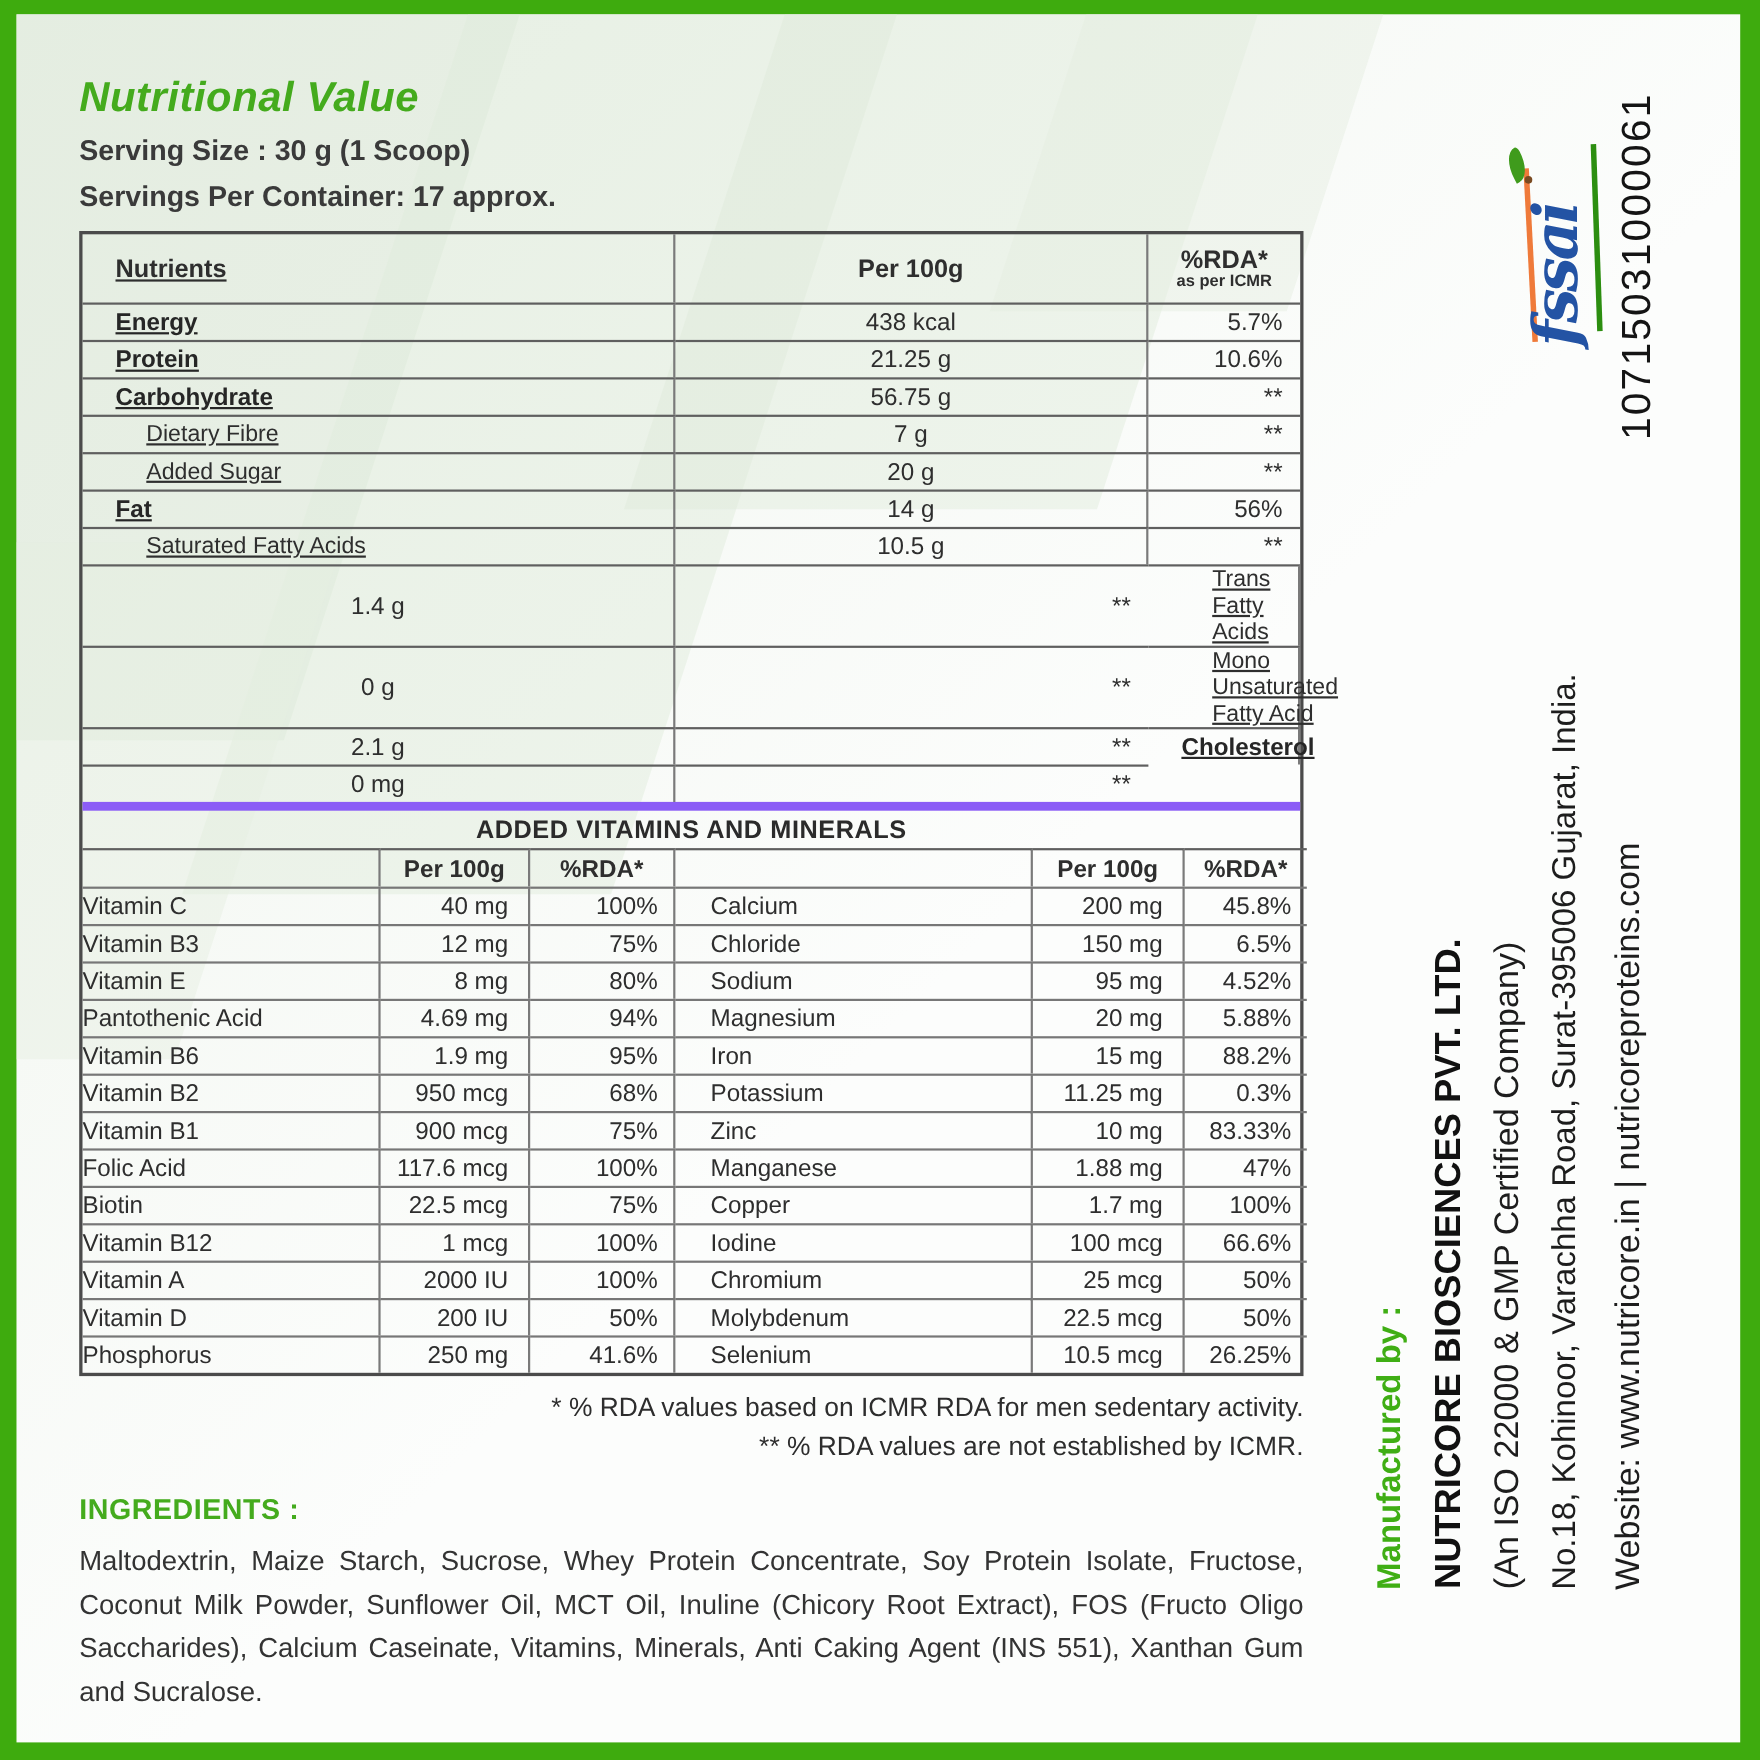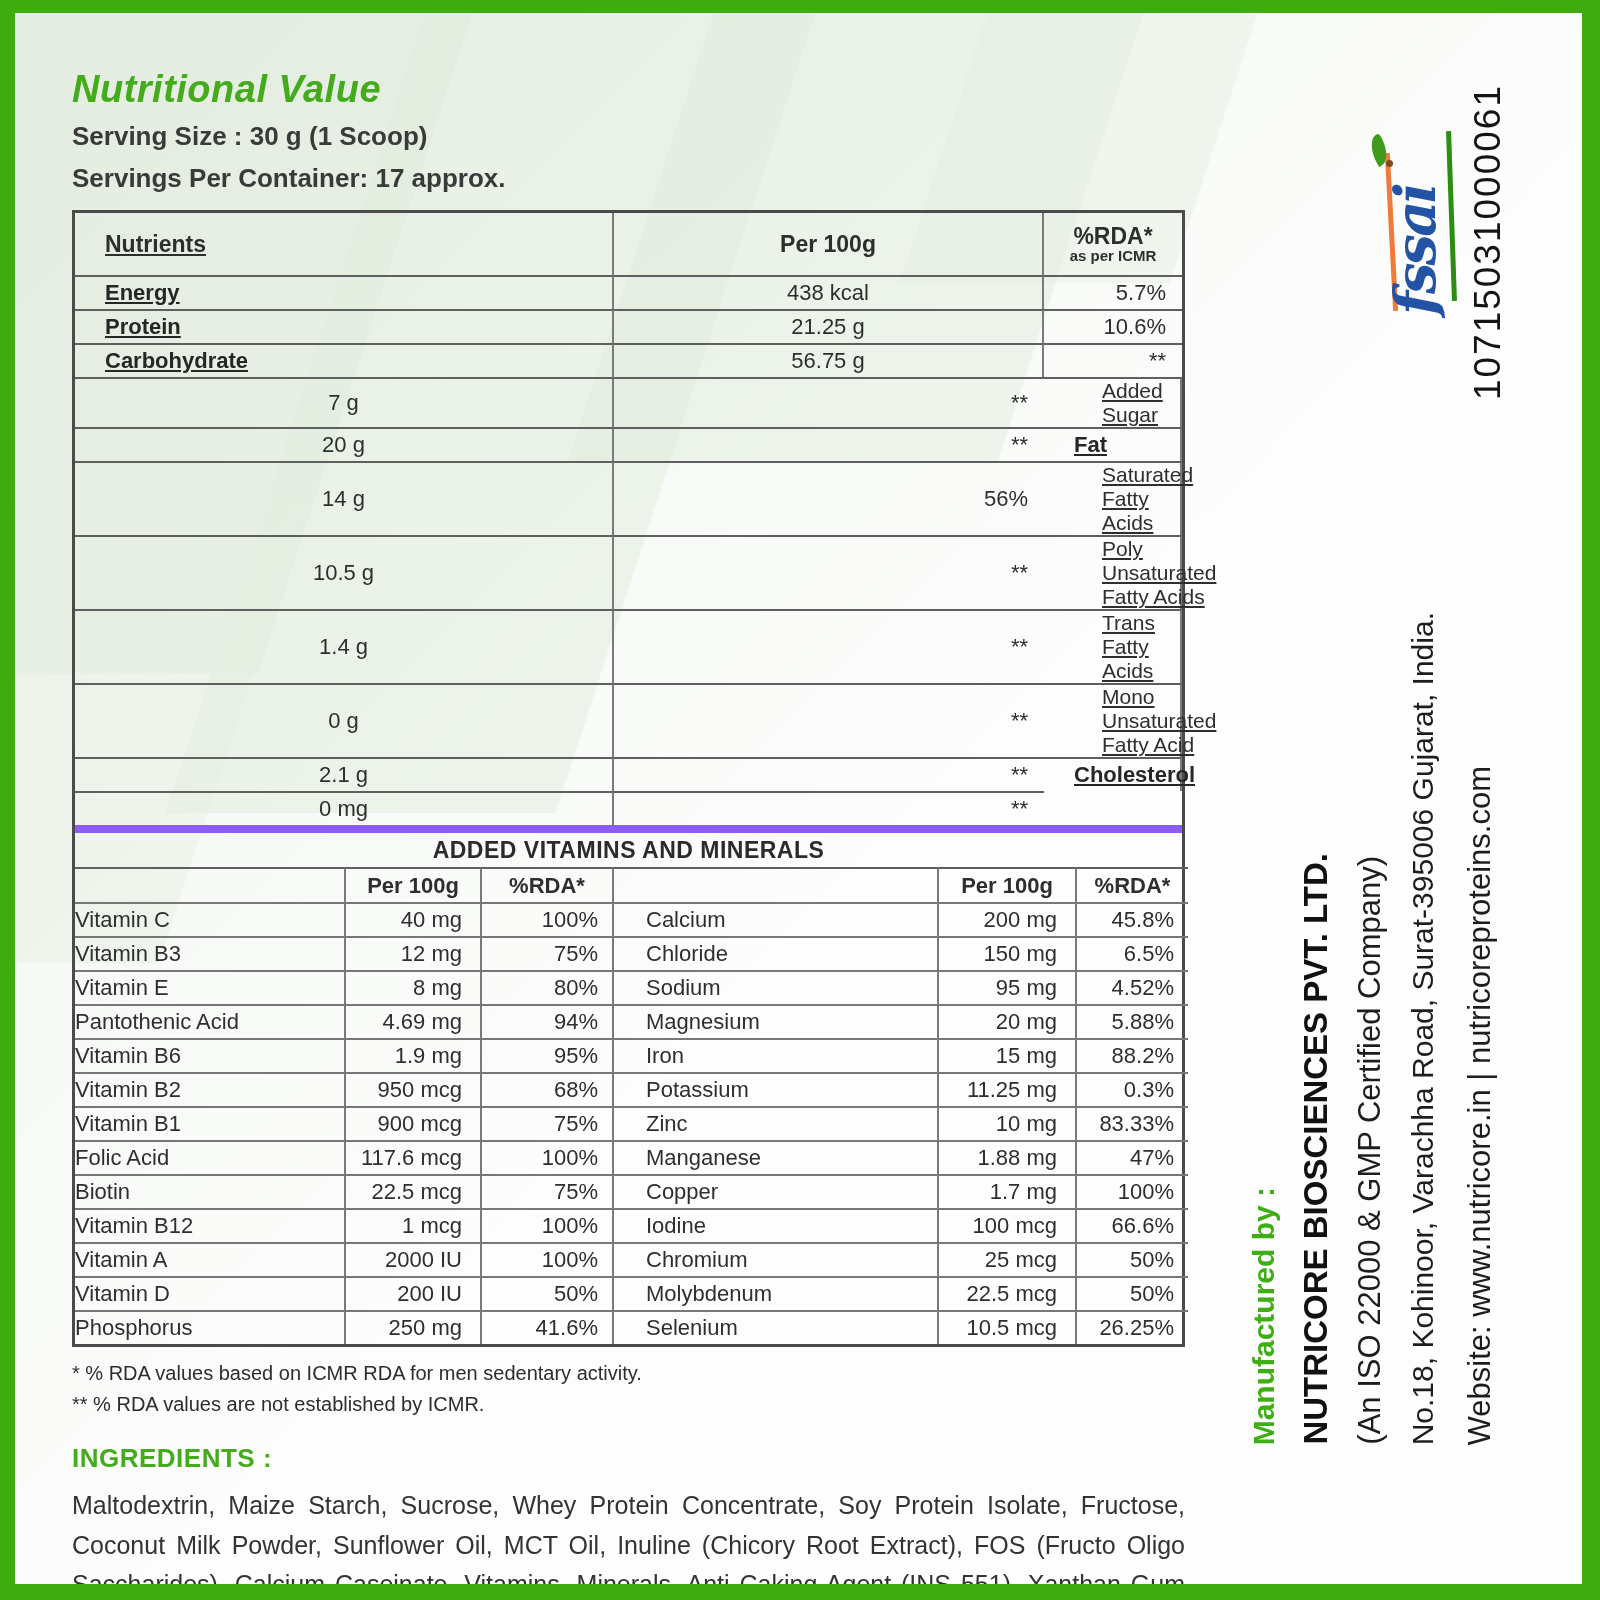--- a/index.html
+++ b/index.html
@@ -51,21 +51,21 @@
   .vtable{display:grid;grid-template-columns:271px 136px 132px 325px 138px 111px;}
   .vcell{display:flex;align-items:center;font-size:22px;color:#2e2e2e;min-height:34px;box-sizing:border-box;border-top:2px solid #777;}
   .vtable .vh{border-top:2px solid #5f5f5f;font-weight:bold;font-size:22px;min-height:35px;}
   .v-name{border-right:2px solid #7a7a7a;}
   .v-name2{padding-left:32px;border-right:2px solid #7a7a7a;}
   .v-val{justify-content:flex-end;padding-right:18px;border-right:2px solid #7a7a7a;}
   .v-rda{justify-content:flex-end;padding-right:14px;}
   .v-rda.mid{border-right:2px solid #7a7a7a;}
   .vh.center{justify-content:center;padding:0;}
 
-  .footnote{font-size:20px;color:#2d2d2d;margin-top:6px;line-height:1.25;}
+  .footnote{font-size:24px;color:#2d2d2d;margin-top:6px;line-height:1.25;text-align:right;}
   .footnote.first{margin-top:14px;}
   .ing-head{margin-top:26px;font-size:26px;font-weight:bold;color:#44ab1d;letter-spacing:0.5px;}
   .ing-text{margin-top:12px;font-size:25px;color:#333;line-height:1.58;text-align:justify;}
 
   
   .vtext{
     position:absolute;writing-mode:vertical-rl;transform:rotate(180deg);
     white-space:nowrap;color:#1d1d1d;
   }
   .v-mfg{left:1232px;bottom:139px;font-size:30px;font-weight:bold;color:#3fae14;}
@@ -111,32 +111,32 @@
           </div>
         <div class="cell c-name bold">Energy</div>
             <div class="cell c-val">438 kcal</div>
             <div class="cell c-rda">5.7%</div>
             <div class="cell c-name bold">Protein</div>
             <div class="cell c-val">21.25 g</div>
             <div class="cell c-rda">10.6%</div>
             <div class="cell c-name bold">Carbohydrate</div>
             <div class="cell c-val">56.75 g</div>
             <div class="cell c-rda">**</div>
+            <div class="cell c-name indent">Dietary Fibre</div>
             <div class="cell c-val">7 g</div>
             <div class="cell c-rda">**</div>
             <div class="cell c-name indent">Added Sugar</div>
             <div class="cell c-val">20 g</div>
             <div class="cell c-rda">**</div>
             <div class="cell c-name bold">Fat</div>
             <div class="cell c-val">14 g</div>
             <div class="cell c-rda">56%</div>
             <div class="cell c-name indent">Saturated Fatty Acids</div>
             <div class="cell c-val">10.5 g</div>
             <div class="cell c-rda">**</div>
-            <div class="cell c-name indent">Poly Unsaturated Fatty Acids</div>
             <div class="cell c-val">1.4 g</div>
             <div class="cell c-rda">**</div>
             <div class="cell c-name indent">Trans Fatty Acids</div>
             <div class="cell c-val">0 g</div>
             <div class="cell c-rda">**</div>
             <div class="cell c-name indent">Mono Unsaturated Fatty Acid</div>
             <div class="cell c-val">2.1 g</div>
             <div class="cell c-rda">**</div>
             <div class="cell c-name bold">Cholesterol</div>
             <div class="cell c-val">0 mg</div>

